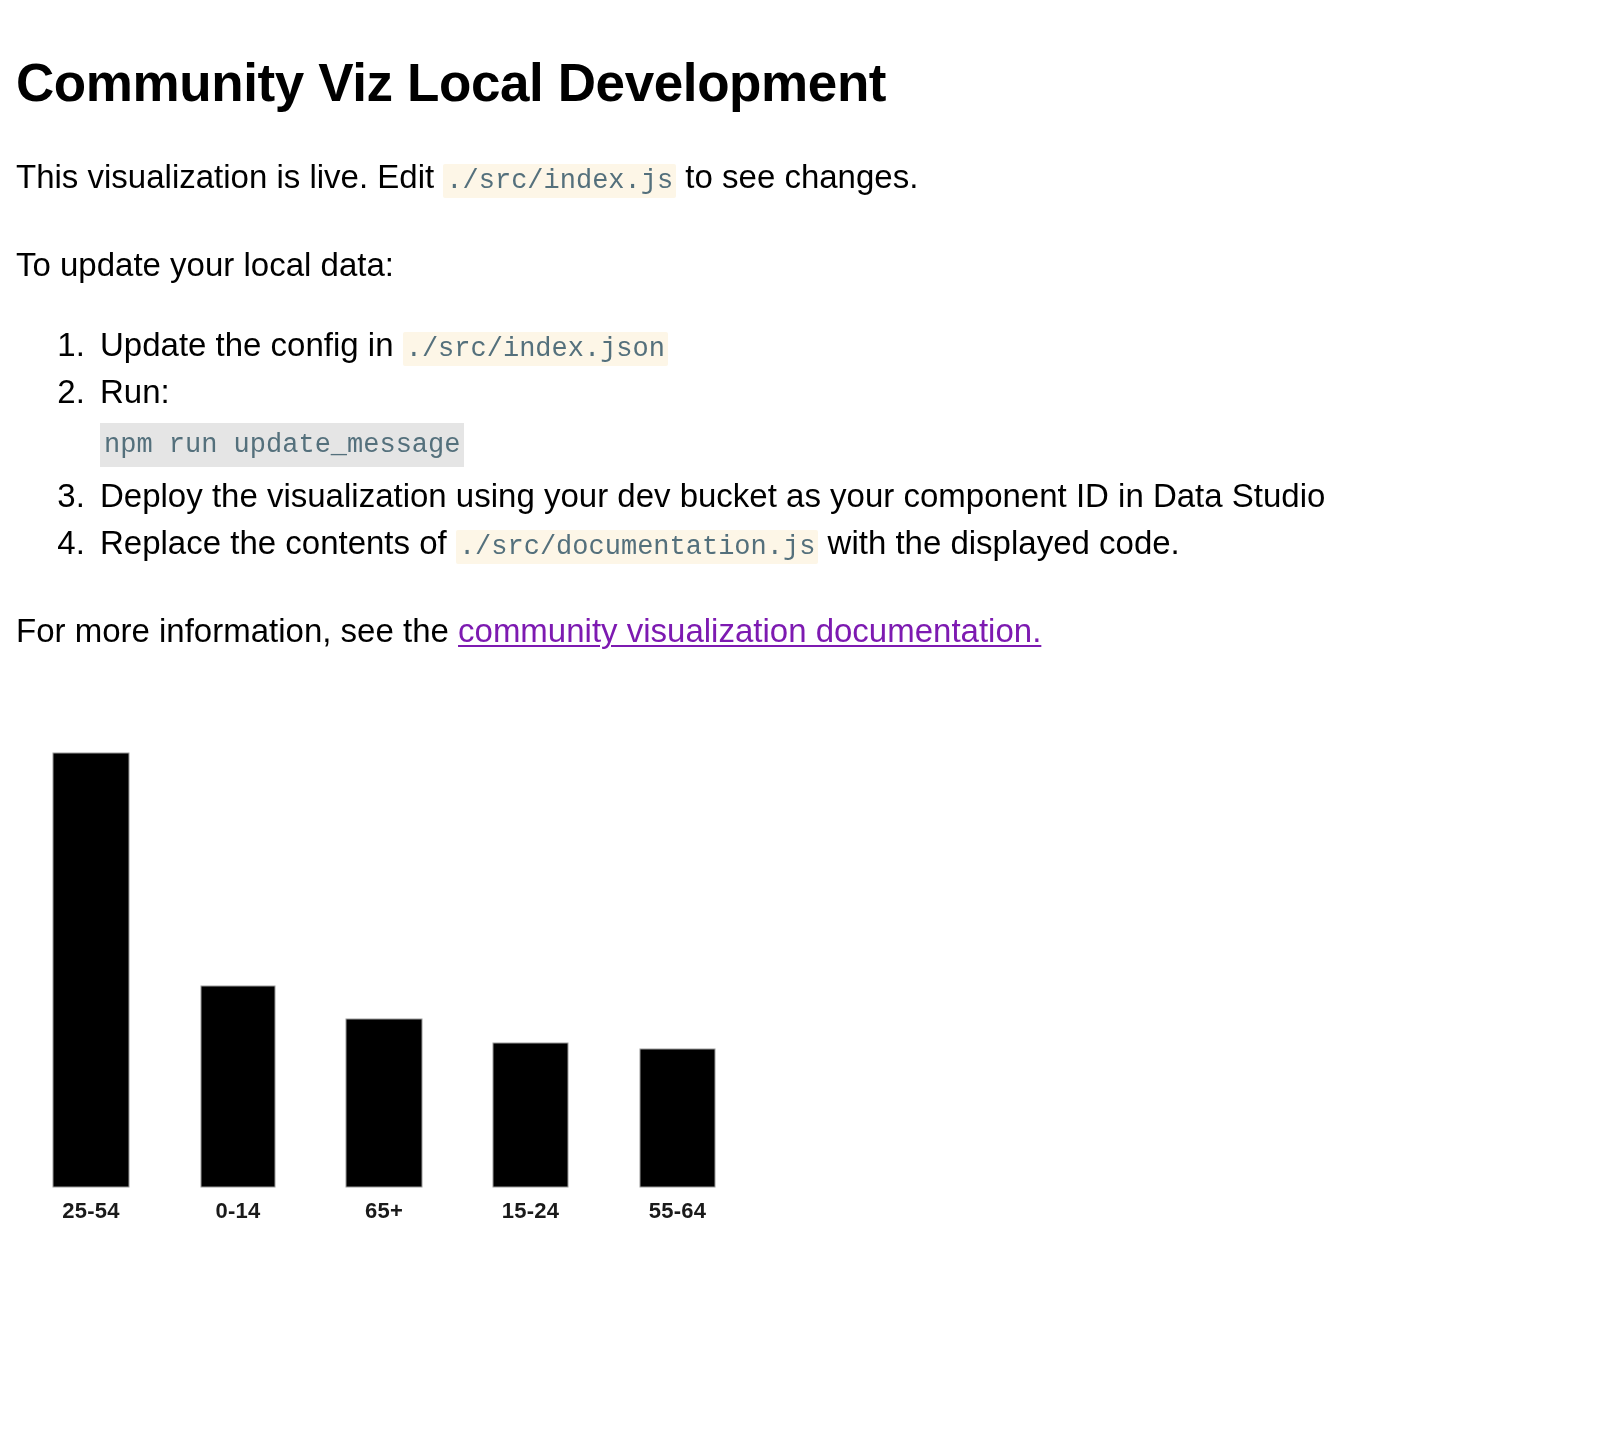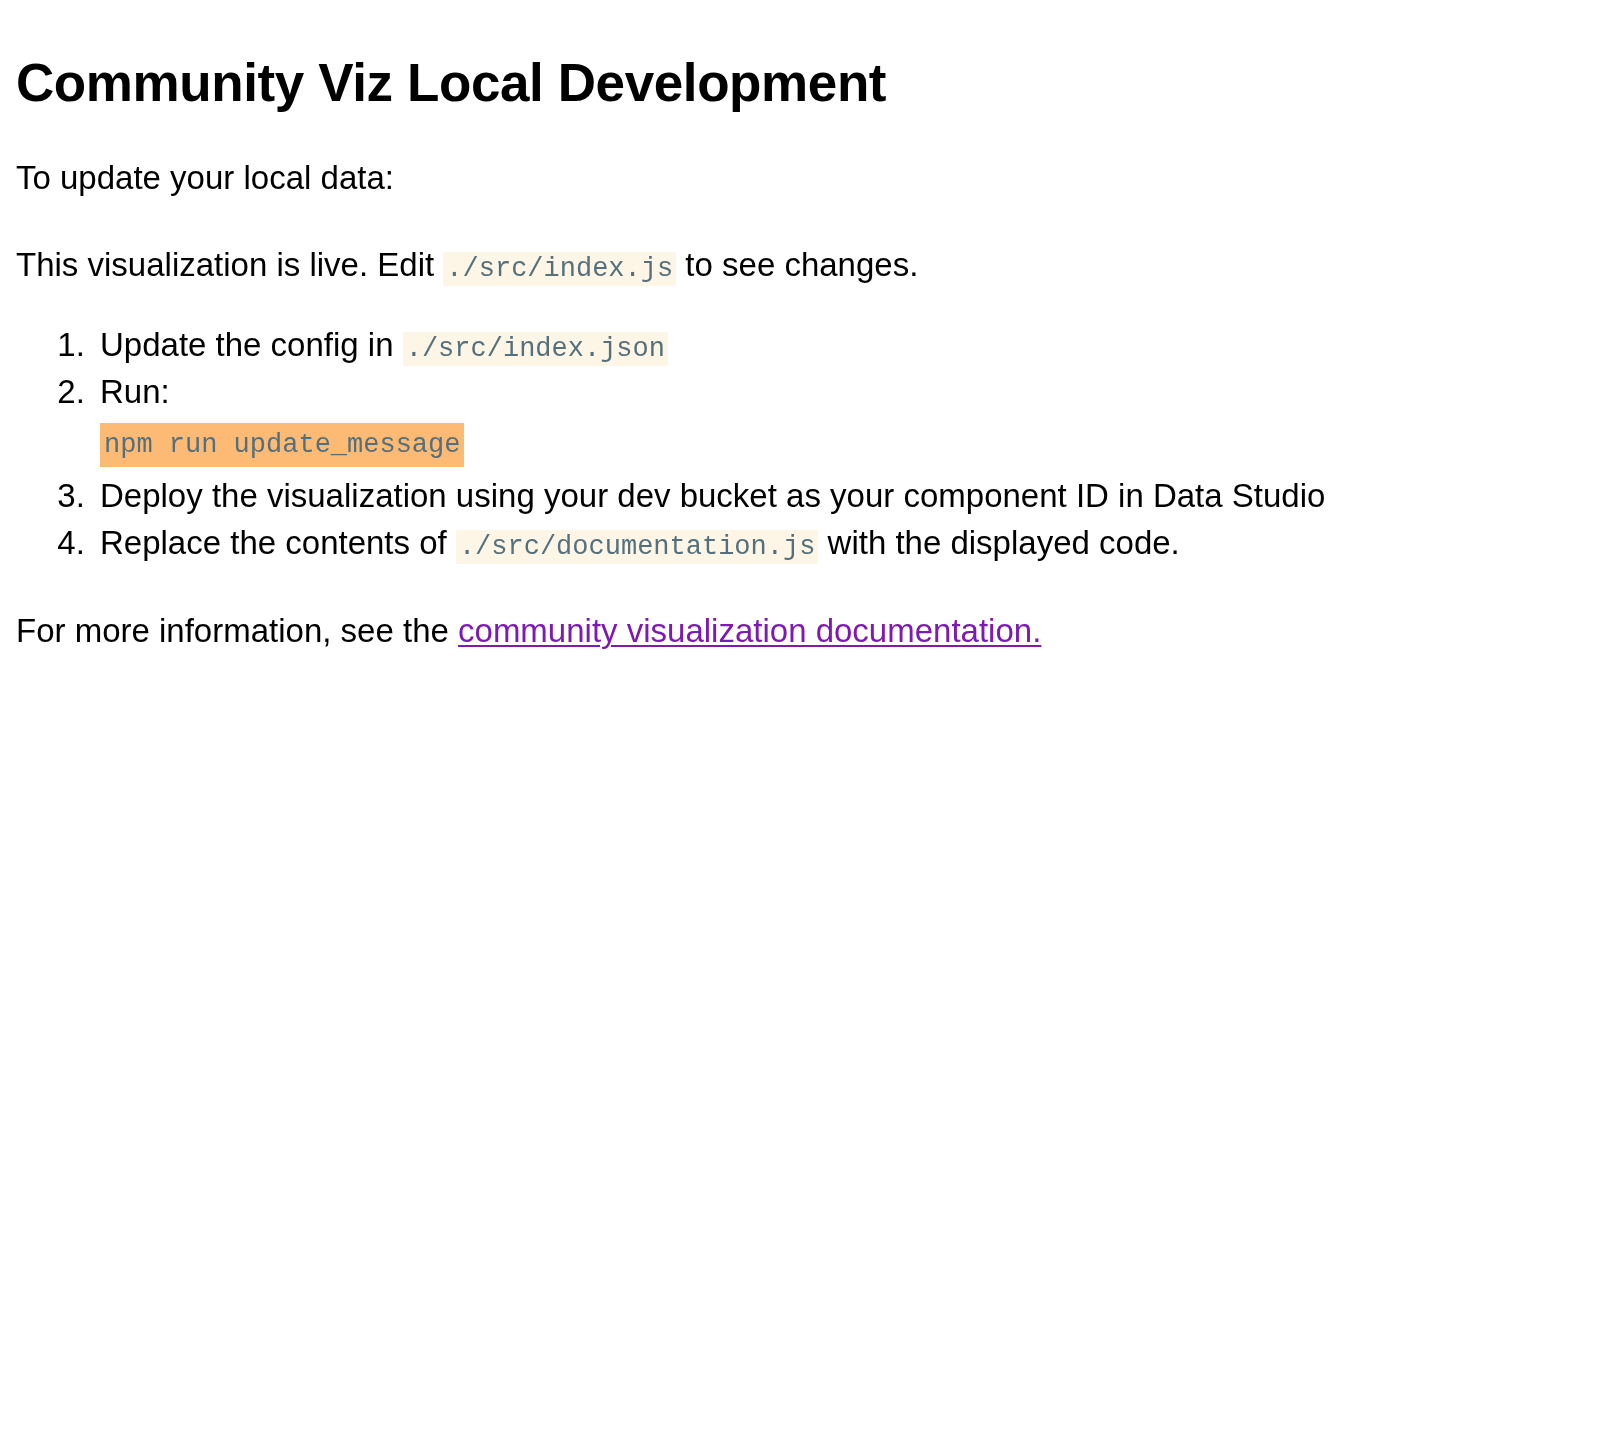--- a/index.html
+++ b/index.html
@@ -69,21 +69,21 @@
   }
   ol.steps > li {
     margin: 1px 0 0 0;
     padding-left: 6px;
   }
   .code-block {
     display: block;
     font-family: "Liberation Mono", "DejaVu Sans Mono", monospace;
     font-size: 27px;
     line-height: 1.5;
-    background: #fdba74;
+    background: #e5e5e5;
     color: #54707c;
     width: max-content;
     max-width: 100%;
     margin: 8px 0 6px 0;
     padding: 2px 4px;
     white-space: pre;
   }
   a.doclink {
     color: #7d1ab1;
     text-decoration: underline;
@@ -117,25 +117,25 @@
 </style>
 </head>
 <body>
 
 <div class="page">
 
   <div class="doc">
 
     <h1 class="title">Community Viz Local Development</h1>
 
-    <p class="para tight">To update your local data:</p>
-
     <p class="para">
       <span>This visualization is live. Edit </span><code class="inline">./src/index.js</code><span> to see changes.</span>
     </p>
+
+    <p class="para tight">To update your local data:</p>
 
     <ol class="steps">
       <li>
         <span>Update the config in </span><code class="inline">./src/index.json</code><span></span>
       </li>
       <li>
         <span>Run:</span>
         <code class="code-block">npm run update_message</code>
       </li>
       <li>
@@ -145,14 +145,28 @@
         <span>Replace the contents of </span><code class="inline">./src/documentation.js</code><span> with the displayed code.</span>
       </li>
     </ol>
 
     <p class="para">
       <span>For more information, see the </span><a class="doclink" href="#">community visualization documentation.</a><span></span>
     </p>
 
   </div>
 
+  <div class="chart-wrap">
+    <svg class="chart-svg" id="chart-svg" width="760" height="560" viewBox="0 0 760 560">
+        <rect class="bar-rect" x="37" y="53" width="76" height="434" fill="#000000" stroke="#9a9a9a"></rect>
+        <text class="tick-label" x="75" y="518">25-54</text>
+        <rect class="bar-rect" x="185" y="286" width="74" height="201" fill="#000000" stroke="#9a9a9a"></rect>
+        <text class="tick-label" x="222" y="518">0-14</text>
+        <rect class="bar-rect" x="330" y="319" width="76" height="168" fill="#000000" stroke="#9a9a9a"></rect>
+        <text class="tick-label" x="368" y="518">65+</text>
+        <rect class="bar-rect" x="477" y="343" width="75" height="144" fill="#000000" stroke="#9a9a9a"></rect>
+        <text class="tick-label" x="514.5" y="518">15-24</text>
+        <rect class="bar-rect" x="624" y="349" width="75" height="138" fill="#000000" stroke="#9a9a9a"></rect>
+        <text class="tick-label" x="661.5" y="518">55-64</text>
+      </svg>
+  </div>
 
 </div>
 
 </body></html>

